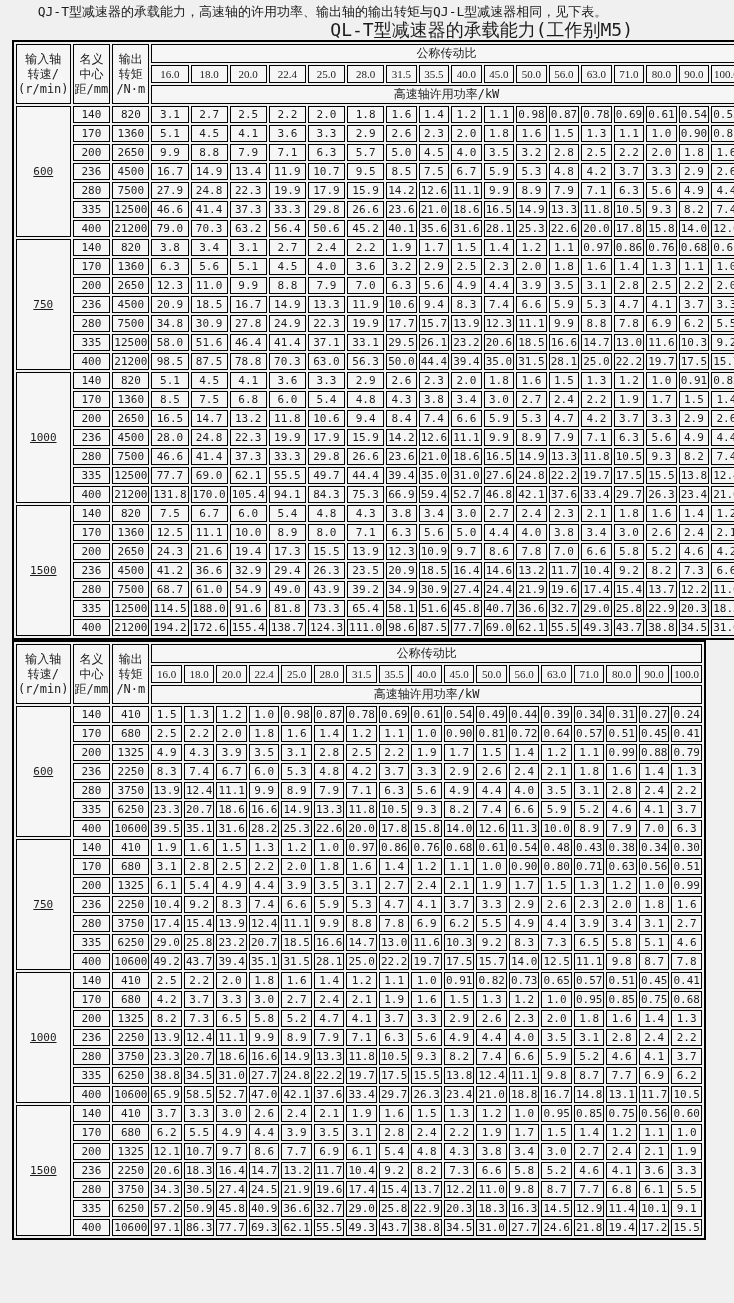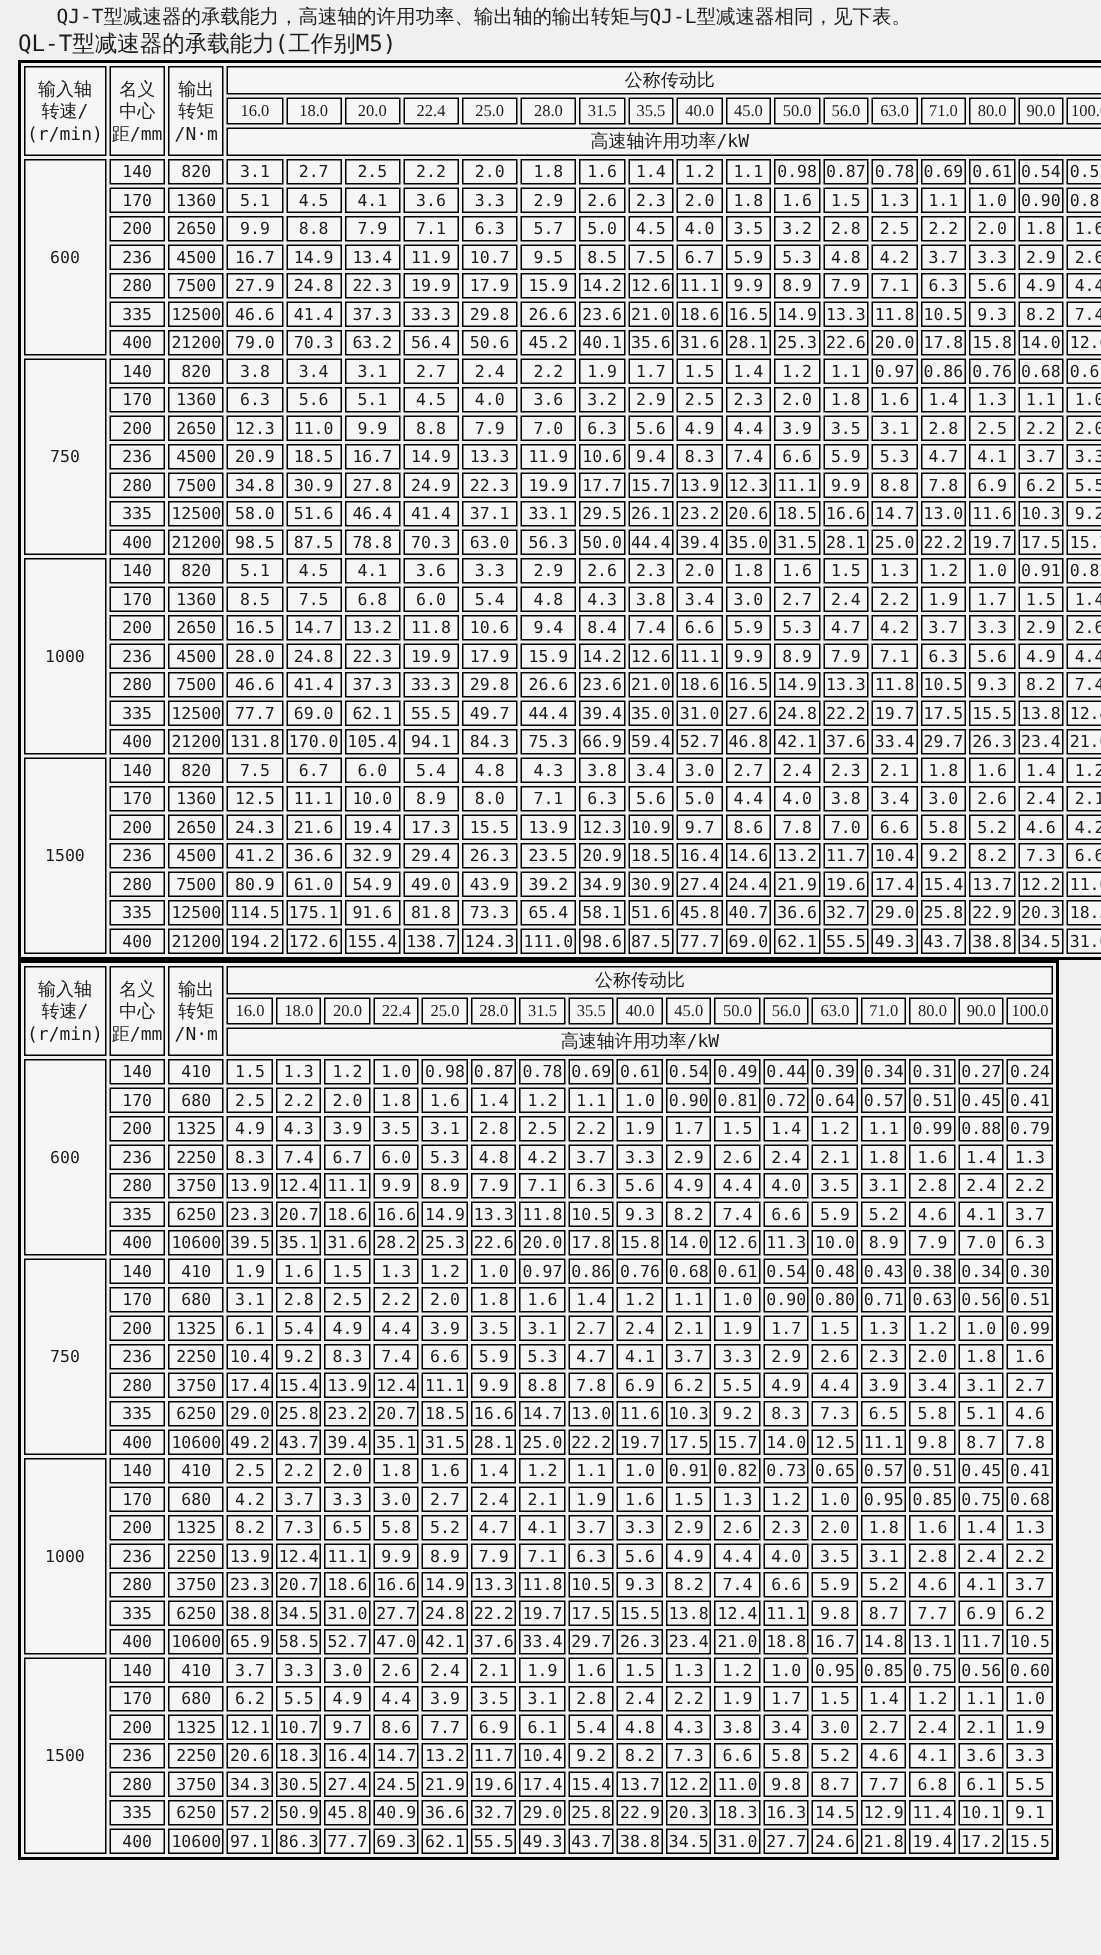--- a/index.html
+++ b/index.html
@@ -1,28 +1,28 @@
 <!DOCTYPE html>
 <html><head>
 <meta charset="utf-8">
 <style>
   html,body{margin:0;padding:0;background:#f0f0f0;color:#1c1c1c;
     font-family:"DejaVu Sans Mono","DejaVu Sans",sans-serif;}
   .page{width:642px;box-sizing:border-box;padding:3px 9px 4px 12px;}
   .intro{font-size:13px;text-align:center;line-height:17px;margin:0 0 1px 0;}
-  .tbl-title{font-size:15px;text-align:left;line-height:17px;margin:1px 0 2px 0;}
+  .tbl-title{font-size:18px;text-align:right;line-height:17px;margin:1px 0 2px 0;}
   table{width:100%;border-collapse:separate;border-spacing:2px;
     border:2px solid #000;table-layout:auto;}
   th,td{border:1px solid #000;background:#f6f6f6;text-align:center;
     vertical-align:middle;padding:0 1px;font-weight:normal;}
   th.hdr{font-size:12px;white-space:pre-line;line-height:15px;padding:2px 1px;margin-top:14px;}
   th.group{font-size:12px;height:15px;}
   th.ratio{font-size:11px;height:16px;font-family:Liberation Serif, serif;}
   td{font-size:11px;height:15px;line-height:15px;white-space:nowrap;}
-  td.speed{font-size:11px;}
+  td.speed{font-size:11px;text-decoration:underline;}
 </style>
 </head>
 <body>
 
 <div class="page">
   <p class="intro">QJ-T型减速器的承载能力，高速轴的许用功率、输出轴的输出转矩与QJ-L型减速器相同，见下表。</p>
 
   <div class="tbl-title">QL-T型减速器的承载能力(工作别M5)</div>
   <table>
       <thead>
@@ -587,21 +587,21 @@
           <td>11.7</td>
           <td>10.4</td>
           <td>9.2</td>
           <td>8.2</td>
           <td>7.3</td>
           <td>6.6</td>
         </tr>
         <tr>
           <td>280</td>
           <td>7500</td>
-          <td>80.9</td>
+          <td>68.7</td>
           <td>61.0</td>
           <td>54.9</td>
           <td>49.0</td>
           <td>43.9</td>
           <td>39.2</td>
           <td>34.9</td>
           <td>30.9</td>
           <td>27.4</td>
           <td>24.4</td>
           <td>21.9</td>
@@ -609,21 +609,21 @@
           <td>17.4</td>
           <td>15.4</td>
           <td>13.7</td>
           <td>12.2</td>
           <td>11.0</td>
         </tr>
         <tr>
           <td>335</td>
           <td>12500</td>
           <td>114.5</td>
-          <td>175.1</td>
+          <td>188.0</td>
           <td>91.6</td>
           <td>81.8</td>
           <td>73.3</td>
           <td>65.4</td>
           <td>58.1</td>
           <td>51.6</td>
           <td>45.8</td>
           <td>40.7</td>
           <td>36.6</td>
           <td>32.7</td>

